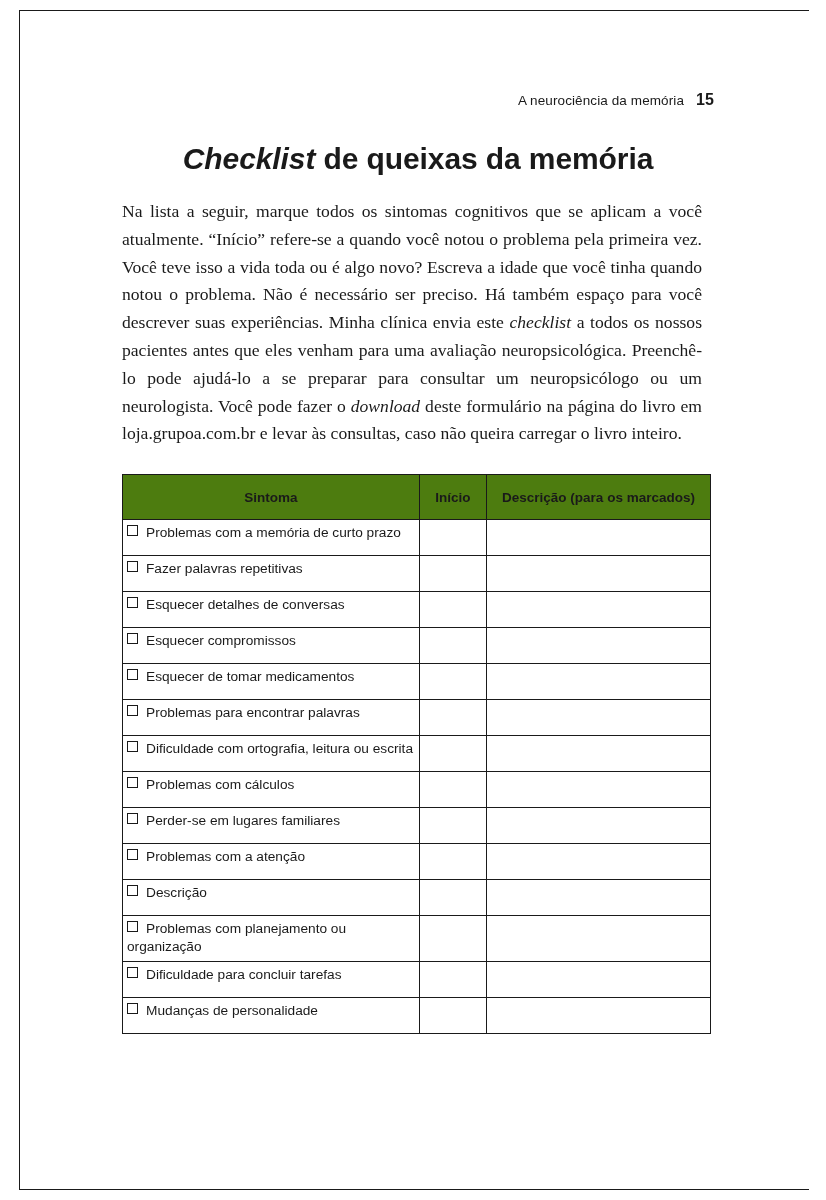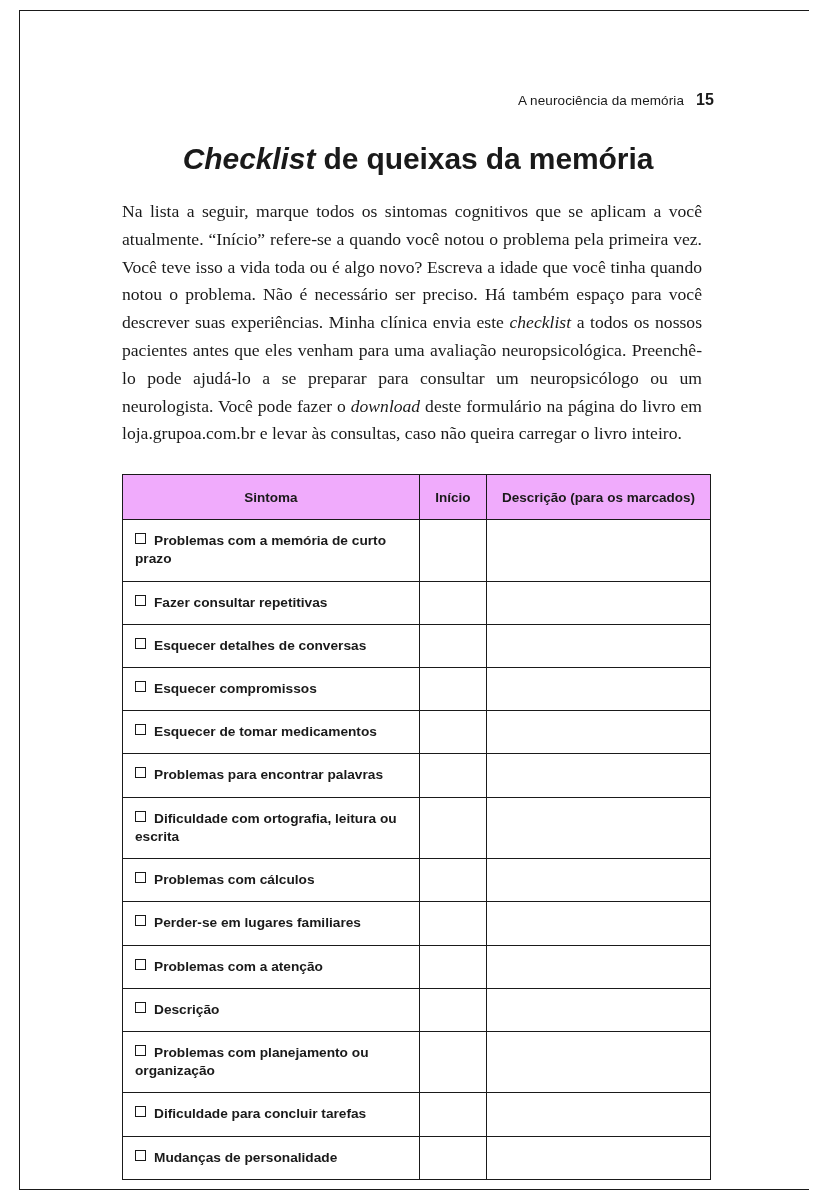--- a/index.html
+++ b/index.html
@@ -86,26 +86,25 @@
   table.checklist {
     border-collapse: collapse;
     width: 588px;
     margin-top: 6px;
     table-layout: fixed;
     font-family: "Liberation Sans", sans-serif;
   }
   table.checklist th,
   table.checklist td {
     border: 1px solid #1a1a1a;
-    padding: 12px;
+    padding: 4px;
     vertical-align: top;
-    font-weight: bold;
   }
   table.checklist thead th {
-    background: #f0abfc;
+    background: #4d7c0f;
     font-size: 13.5px;
     font-weight: bold;
     text-align: center;
     height: 30px;
     padding: 7px 4px;
     vertical-align: middle;
   }
   col.c-symptom { width: 297px; }
   col.c-onset   { width: 67px; }
   col.c-desc    { width: 224px; }
@@ -162,21 +161,21 @@
           <th>Descrição (para os marcados)</th>
         </tr>
       </thead>
       <tbody>
           <tr>
             <td class="symptom"><span class="box"></span><span class="label">Problemas com a memória de curto prazo</span></td>
             <td class="blank"></td>
             <td class="blank"></td>
           </tr>
           <tr>
-            <td class="symptom"><span class="box"></span><span class="label">Fazer consultar repetitivas</span></td>
+            <td class="symptom"><span class="box"></span><span class="label">Fazer palavras repetitivas</span></td>
             <td class="blank"></td>
             <td class="blank"></td>
           </tr>
           <tr>
             <td class="symptom"><span class="box"></span><span class="label">Esquecer detalhes de conversas</span></td>
             <td class="blank"></td>
             <td class="blank"></td>
           </tr>
           <tr>
             <td class="symptom"><span class="box"></span><span class="label">Esquecer compromissos</span></td>

